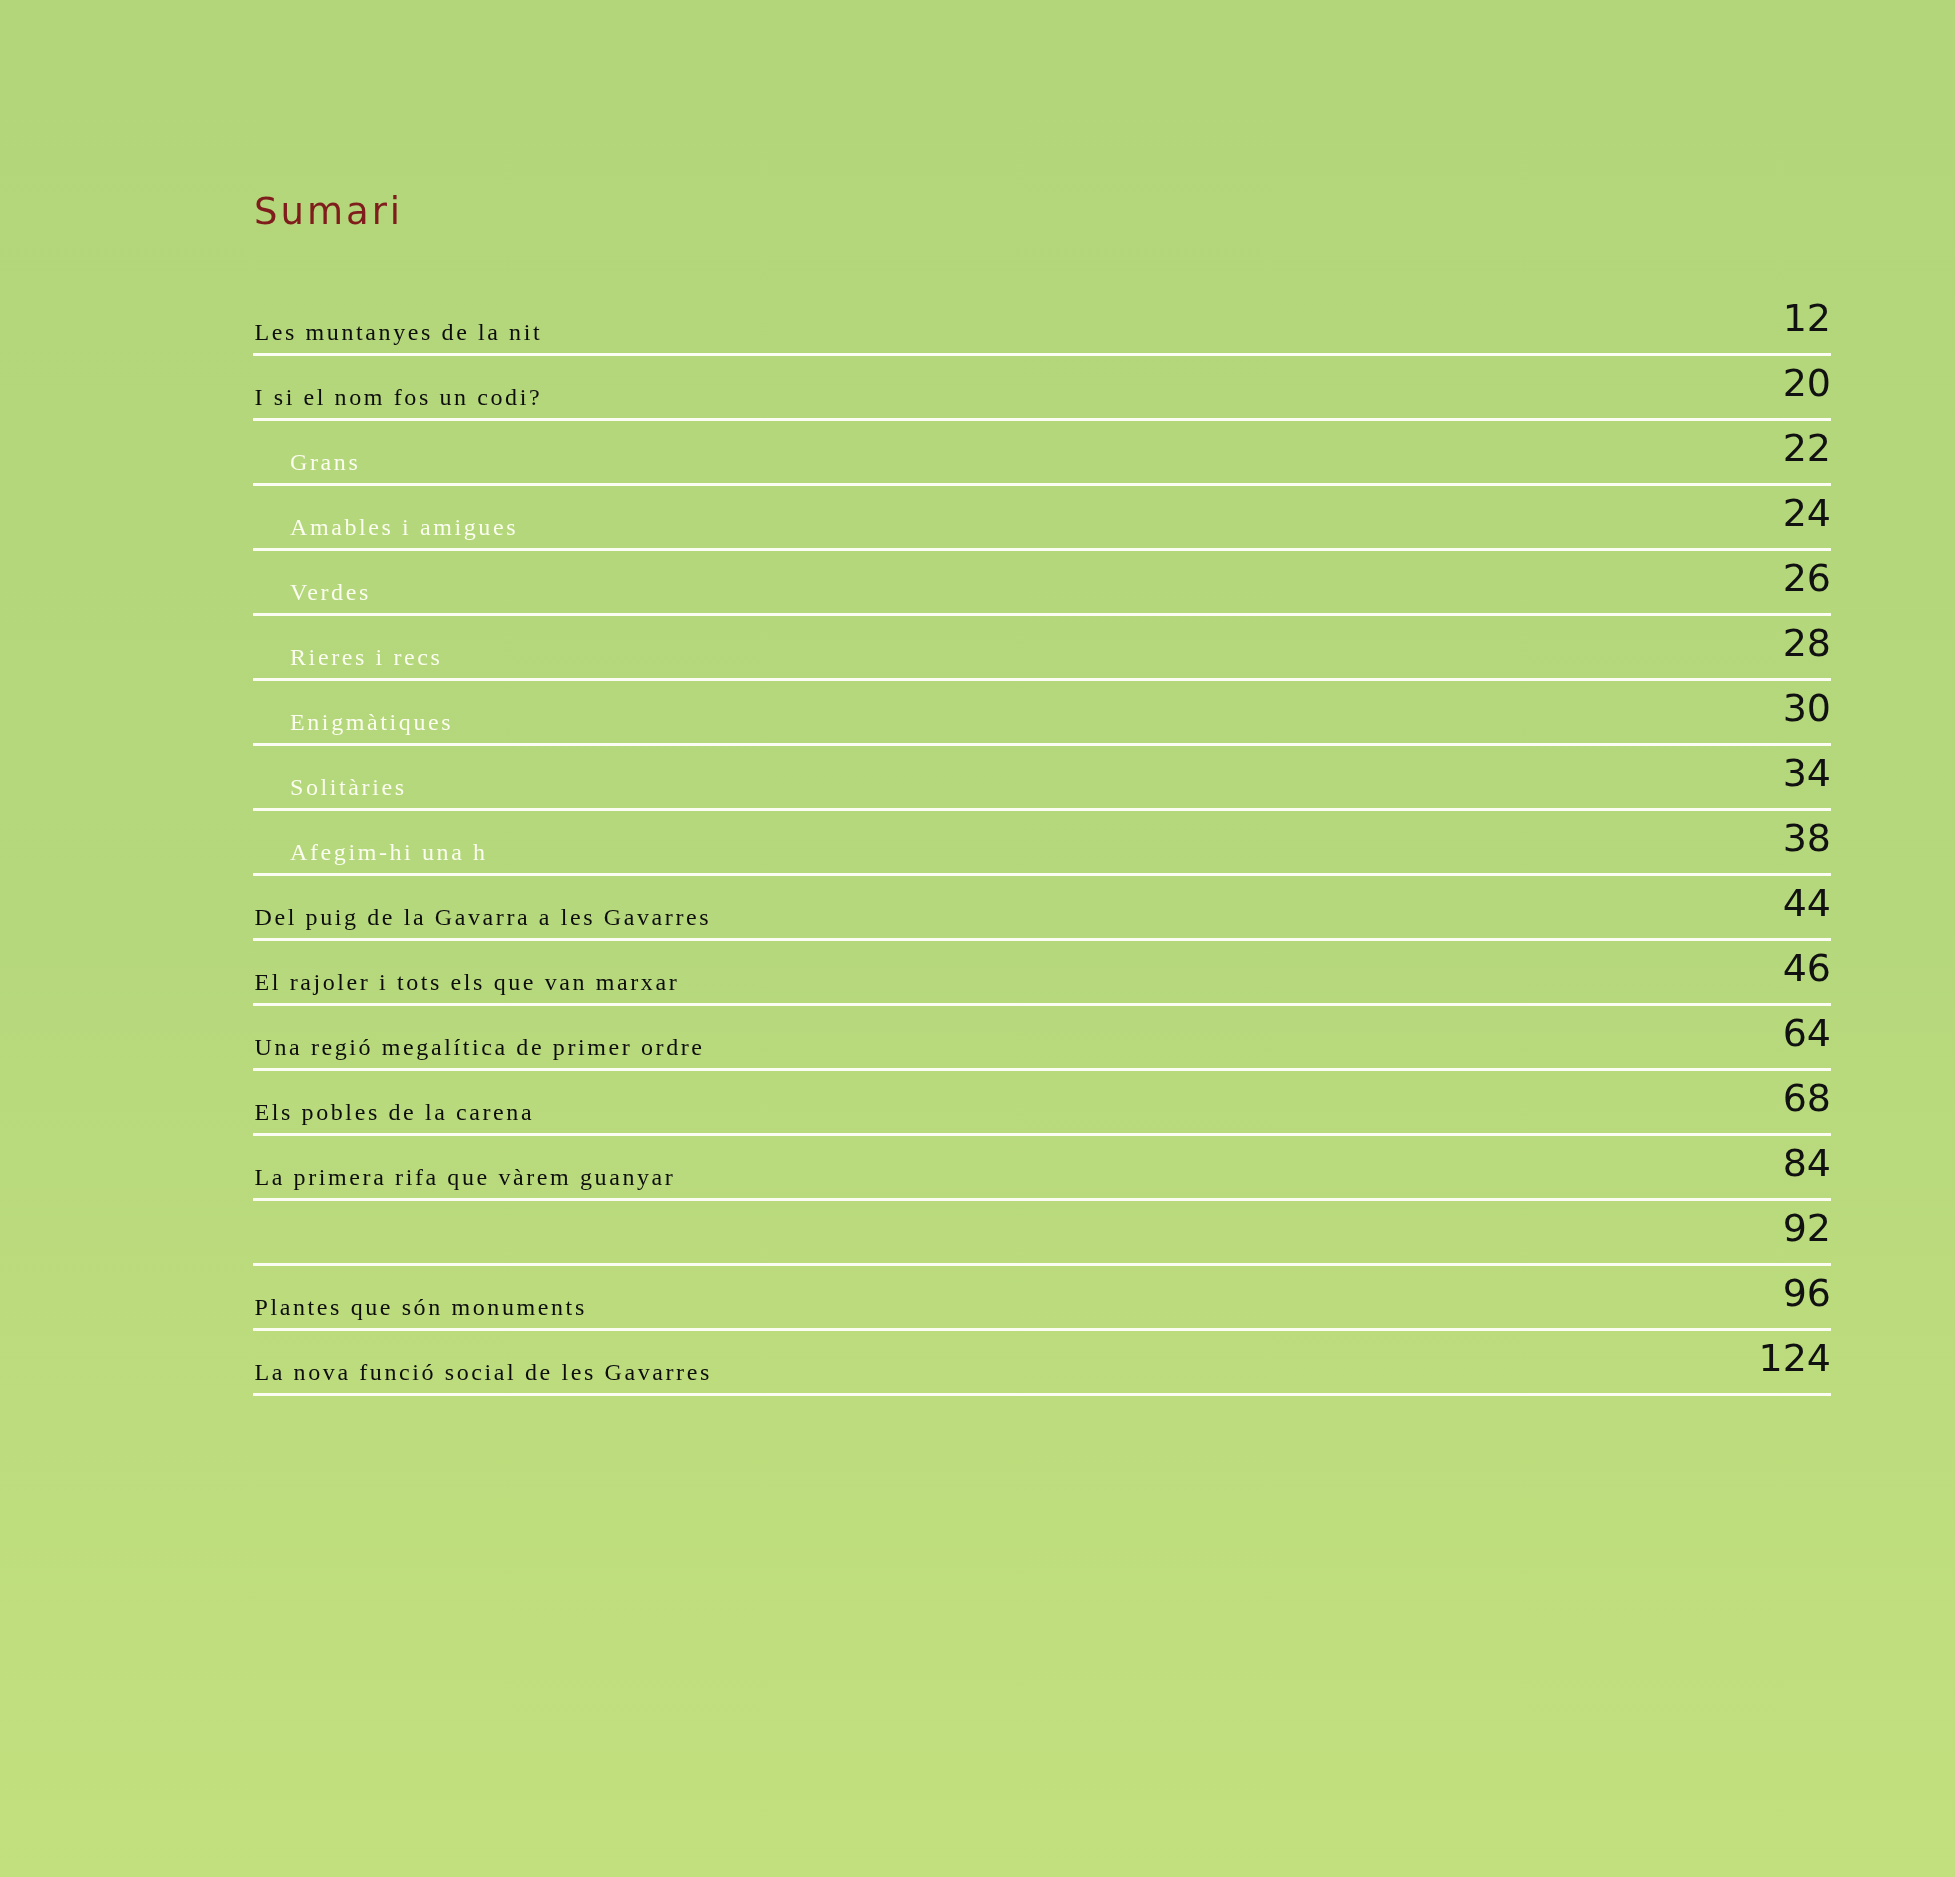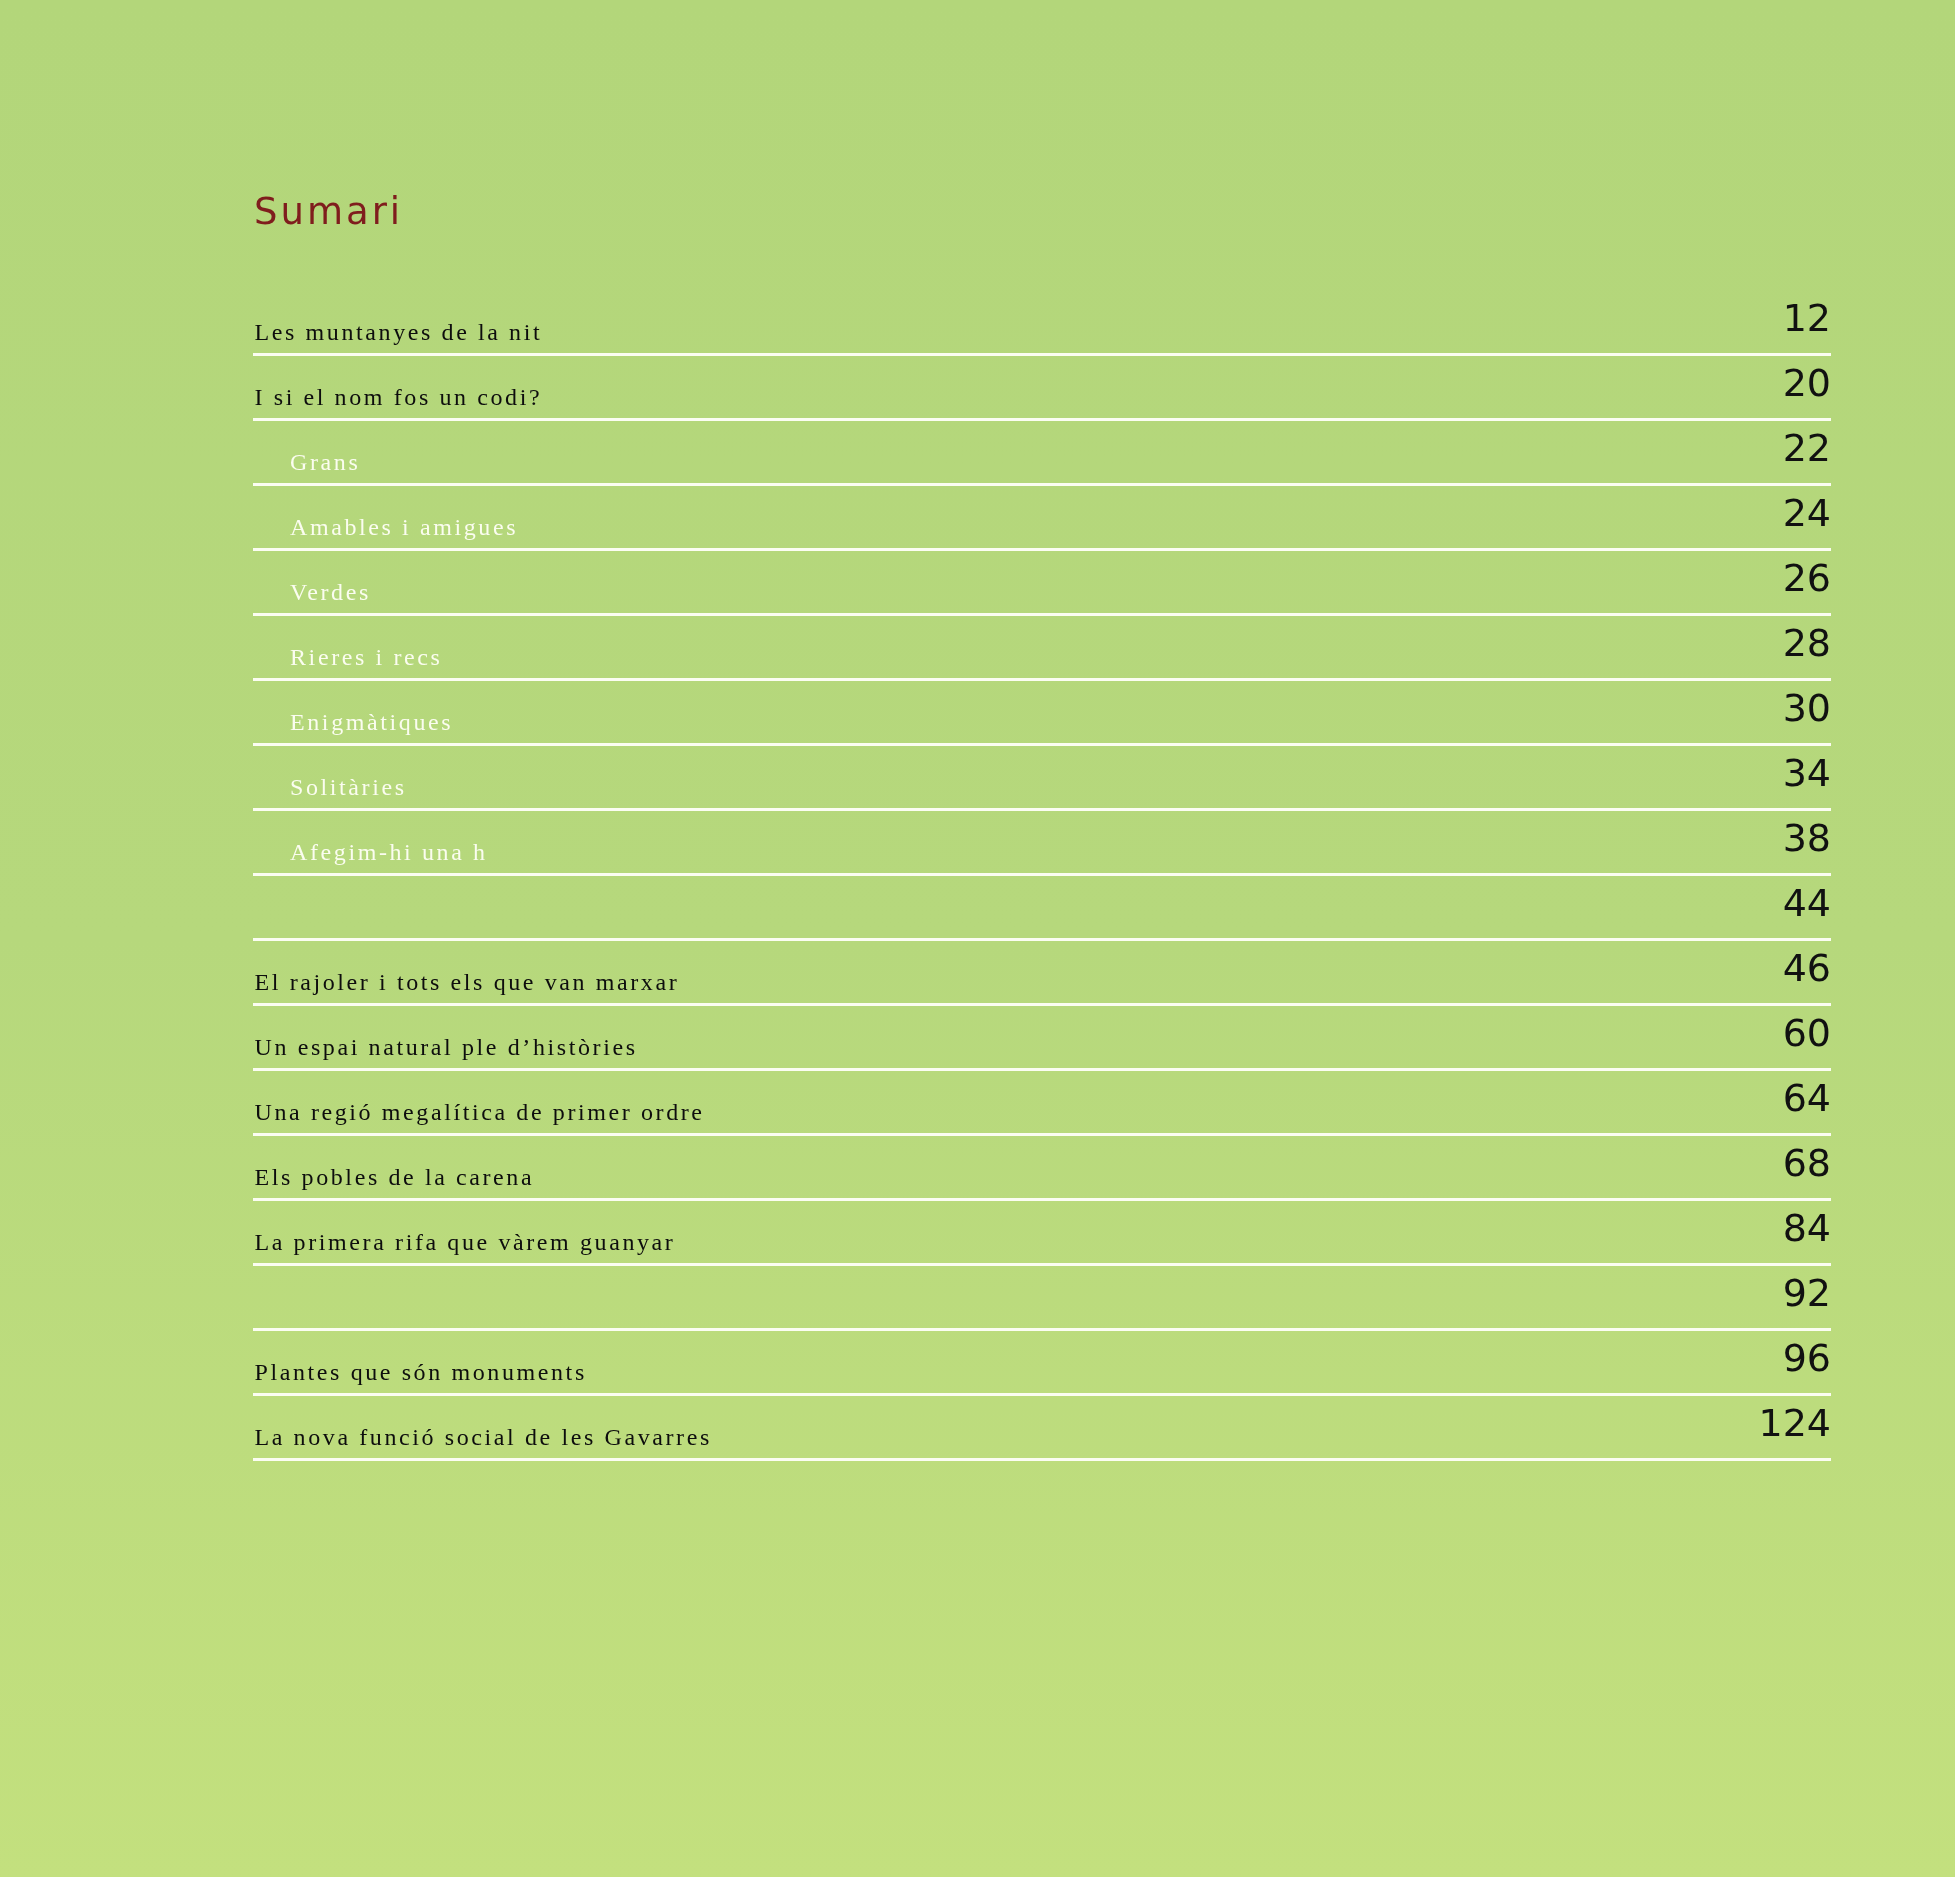--- a/index.html
+++ b/index.html
@@ -63,29 +63,26 @@
     </div>
   <div class="row sub">
       <span class="label">Solitàries</span>
       <span class="page">34</span>
     </div>
   <div class="row sub">
       <span class="label">Afegim-hi una h</span>
       <span class="page">38</span>
     </div>
   <div class="row">
+      <span class="label">Del puig de la Gavarra a les Gavarres</span>
       <span class="page">44</span>
     </div>
   <div class="row">
       <span class="label">El rajoler i tots els que van marxar</span>
       <span class="page">46</span>
-    </div>
-  <div class="row">
-      <span class="label">Un espai natural ple d’històries</span>
-      <span class="page">60</span>
     </div>
   <div class="row">
       <span class="label">Una regió megalítica de primer ordre</span>
       <span class="page">64</span>
     </div>
   <div class="row">
       <span class="label">Els pobles de la carena</span>
       <span class="page">68</span>
     </div>
   <div class="row">

